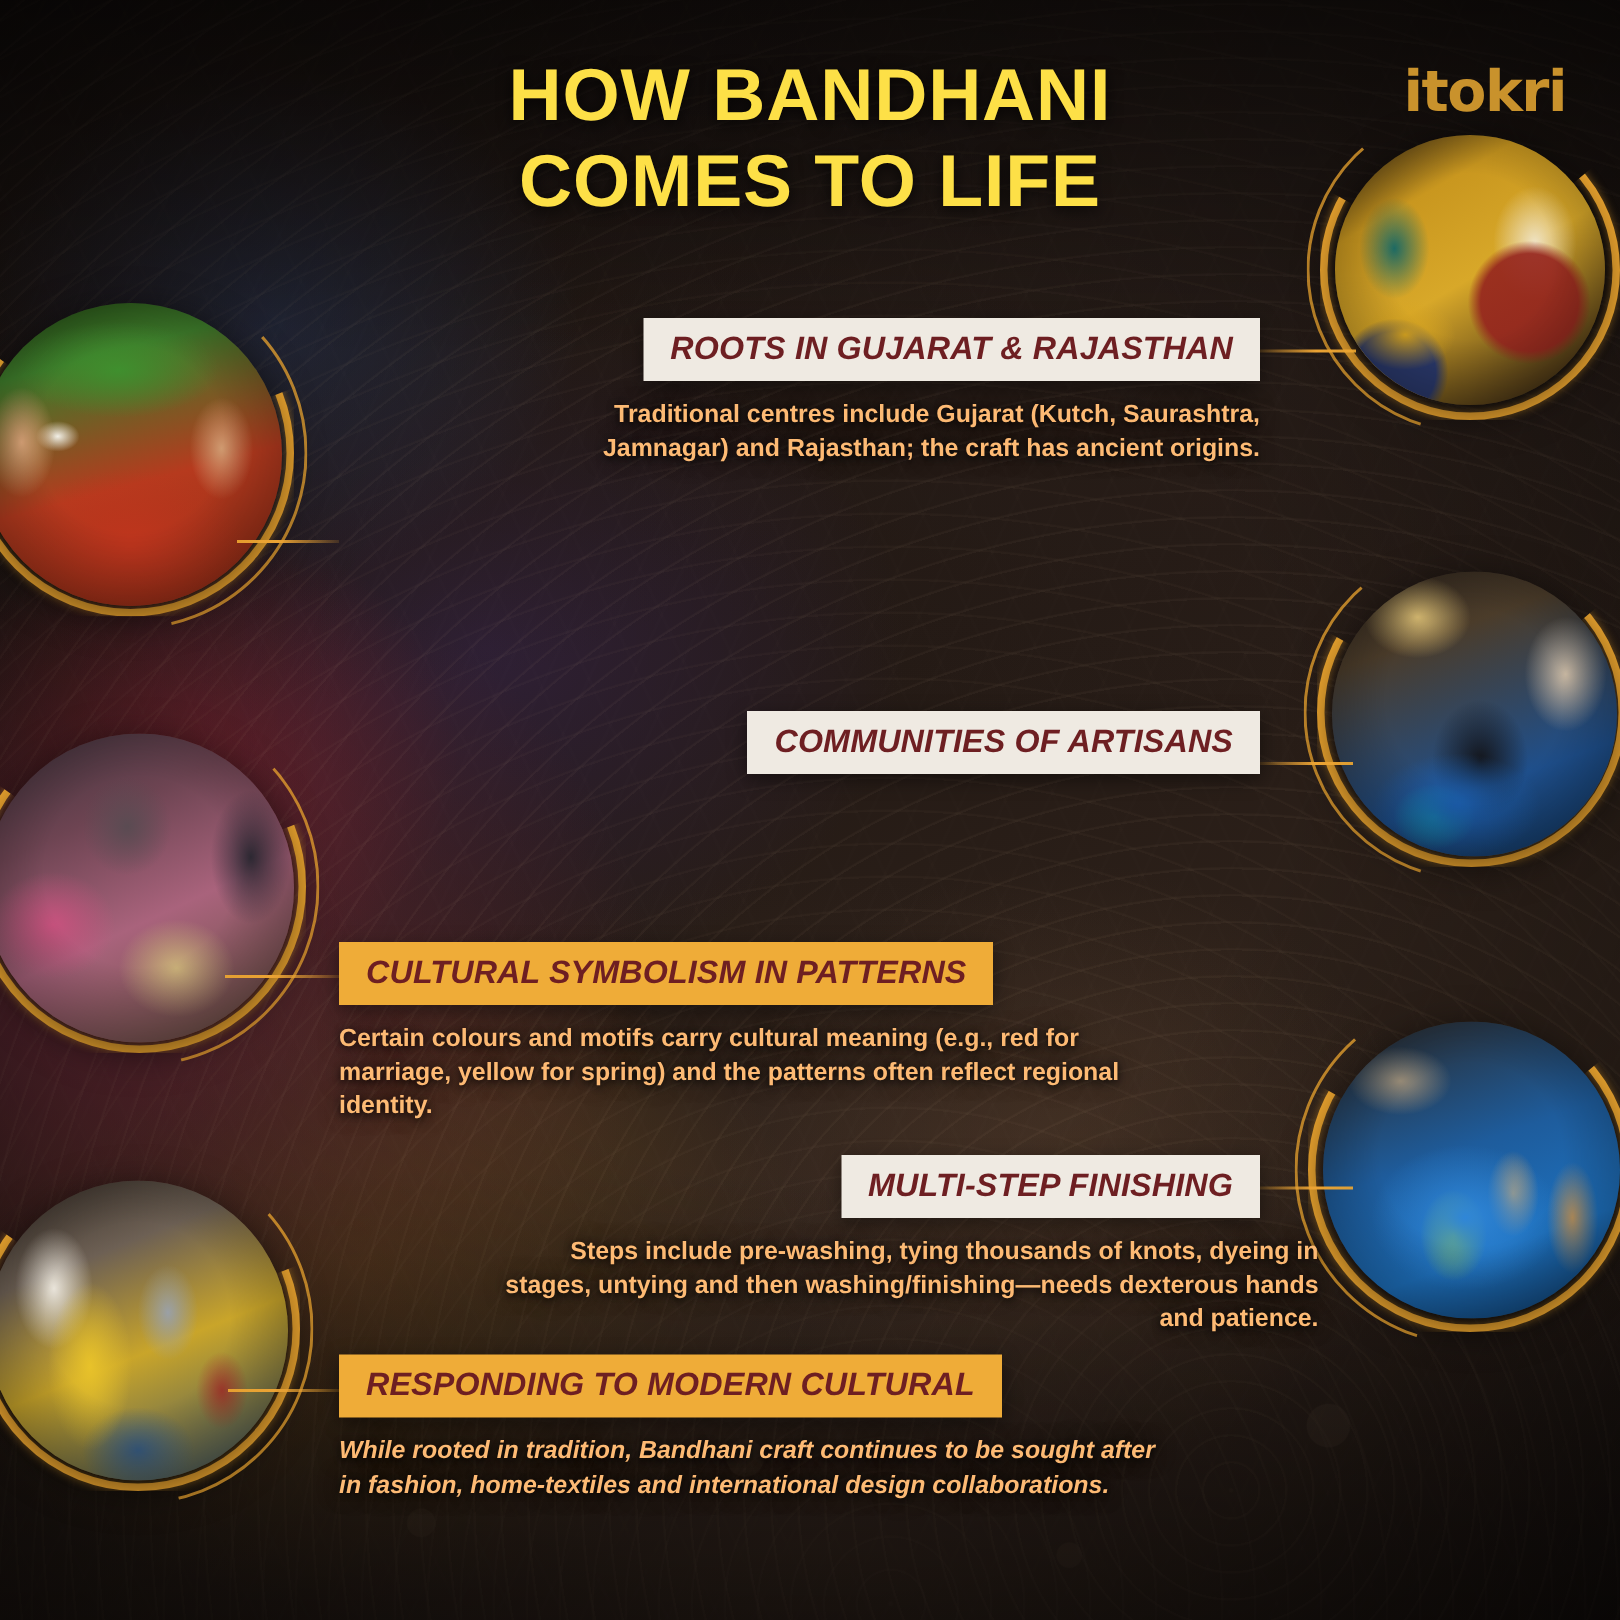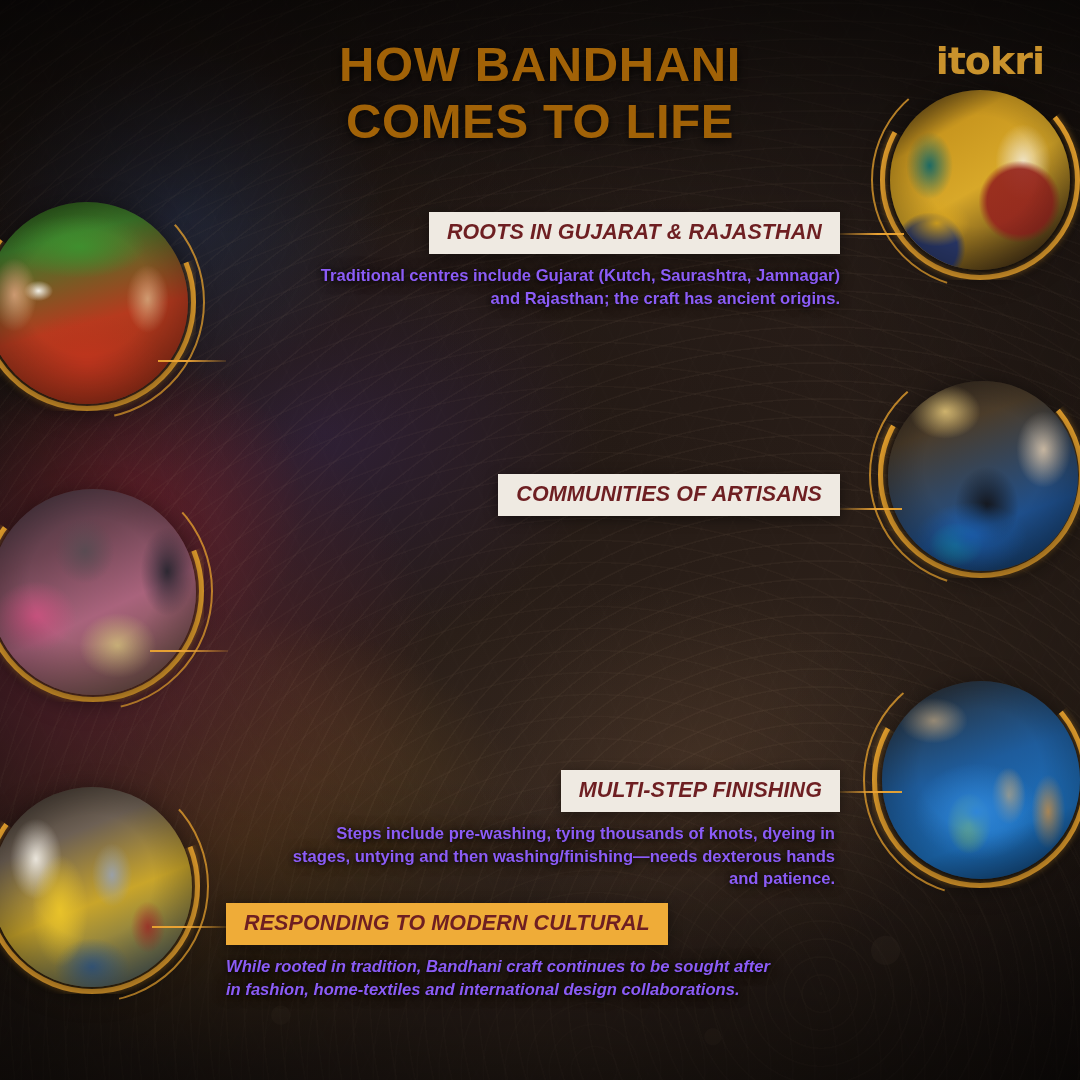--- a/index.html
+++ b/index.html
@@ -57,21 +57,21 @@
     background:radial-gradient(ellipse 22% 20% at 12% 47%, rgba(140,32,44,.45) 0%, rgba(140,32,44,0) 74%);
   }
   .bg-blot-c {
     background:radial-gradient(ellipse 30% 26% at 66% 72%, rgba(92,66,46,.40) 0%, rgba(92,66,46,0) 72%);
   }
 
   
   #title {
     position:absolute; left:0; top:36px; width:1080px;
     text-align:center;
-    color:#a16207;
+    color:#fde047;
     font-weight:bold;
     font-size:49px;
     line-height:1.16;
     letter-spacing:.6px;
     text-shadow:0 2px 10px rgba(0,0,0,.75);
     z-index:6;
   }
   #logo {
     position:absolute; right:36px; top:38px;
     z-index:9;
@@ -201,25 +201,25 @@
     color:#6E1F22;
     box-shadow:0 3px 12px rgba(0,0,0,.45);
   }
   .heading.cream { background:#EFEAE2; }
   .heading.amber { background:#EFAC38; }
 
   .body-text {
     font-size:16.6px;
     font-weight:bold;
     line-height:1.36;
-    color:#8b5cf6;
+    color:#fdba74;
     text-shadow:0 1px 5px rgba(0,0,0,.85), 0 0 14px rgba(0,0,0,.55);
     margin-top:11px;
   }
-  .ta-r { text-align:right; }
+  .ta-r { text-align:right;margin-left:44px; }
   .ta-l { text-align:left; }
 
   
   .conn {
     position:absolute;
     height:2px;
     background:linear-gradient(to right, rgba(240,168,48,.15), #EBA334 60%, rgba(240,168,48,.9));
     z-index:5;
   }
   .conn.rev {
@@ -297,20 +297,26 @@
     <div class="body-text ta-r" style="padding-left:8px;">Traditional centres include Gujarat (Kutch, Saurashtra, Jamnagar) and Rajasthan; the craft has ancient origins.</div>
   </div>
 
 
   <div class="block" style="left:280px; top:474px; width:560px;">
     <div class="ta-r">
       <span class="heading cream">COMMUNITIES OF ARTISANS</span>
     </div>
   </div>
 
+  <div class="block" style="left:226px; top:628px; width:600px;">
+    <div class="ta-l">
+      <span class="heading amber">CULTURAL SYMBOLISM IN PATTERNS</span>
+    </div>
+    <div class="body-text ta-l" style="width:540px;">Certain colours and motifs carry cultural meaning (e.g., red for marriage, yellow for spring) and the patterns often reflect regional identity.</div>
+  </div>
 
   <div class="block" style="left:290px; top:770px; width:550px;">
     <div class="ta-r">
       <span class="heading cream">MULTI-STEP FINISHING</span>
     </div>
     <div class="body-text ta-r" style="width:545px;">Steps include pre-washing, tying thousands of knots, dyeing in stages, untying and then washing/finishing—needs dexterous hands and patience.</div>
   </div>
 
   <div class="block" style="left:226px; top:903px; width:600px;">
     <div class="ta-l">

